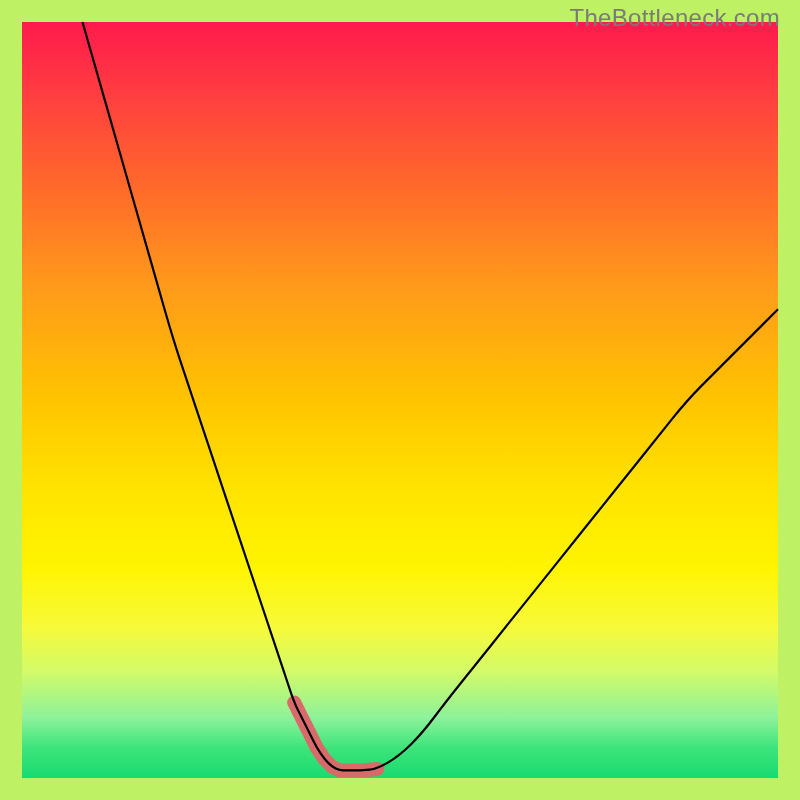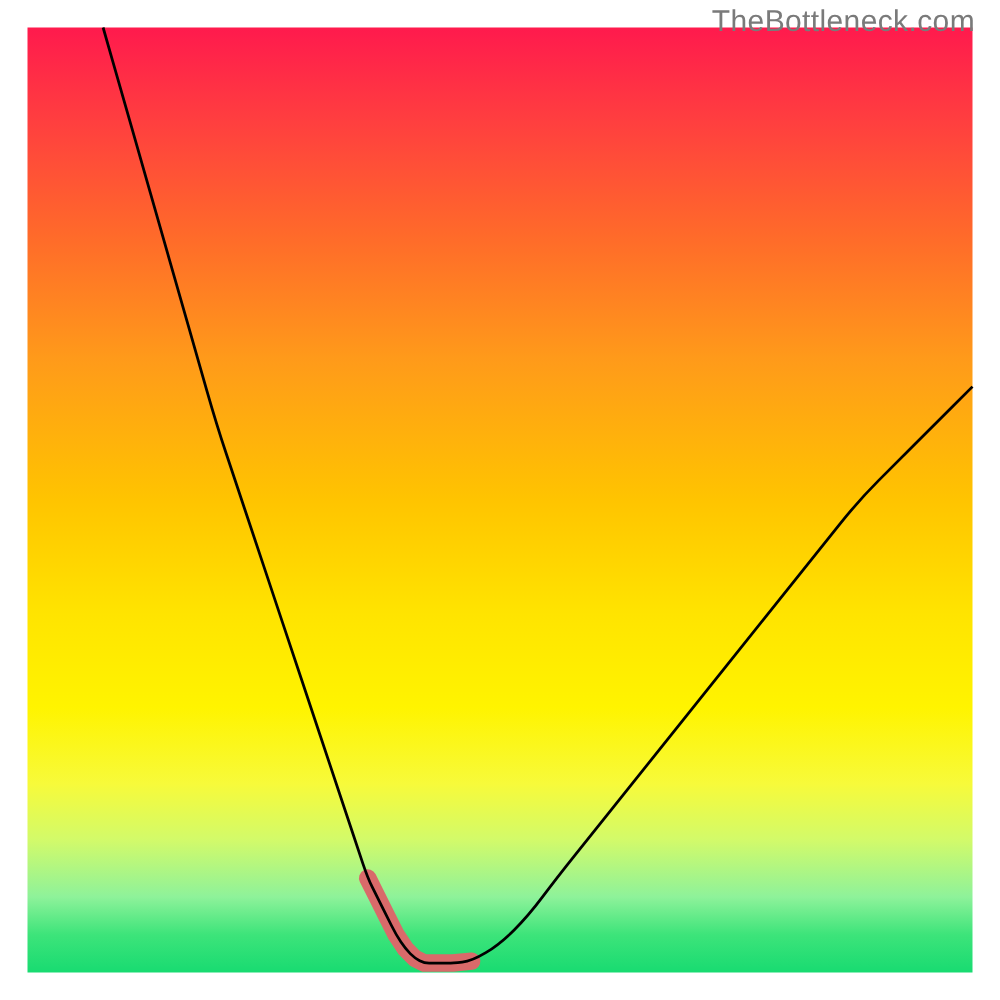--- a/index.html
+++ b/index.html
@@ -1,21 +1,21 @@
 <!DOCTYPE html>
 <html><head>
 <meta charset="utf-8">
 <style>
   * { margin: 0; padding: 0; box-sizing: border-box; }
   html, body { width: 800px; height: 800px; overflow: hidden; background: #000; }
   .frame {
     position: relative;
     width: 800px;
     height: 800px;
-    background: #ffffff;
+    background: #bef264;
   }
   .plot-area {
     position: absolute;
     left: 22px;
     top: 22px;
     width: 756px;
     height: 756px;
     background: linear-gradient(to bottom,
       #ff1a4d 0%,
       #ff3f3f 10%,

